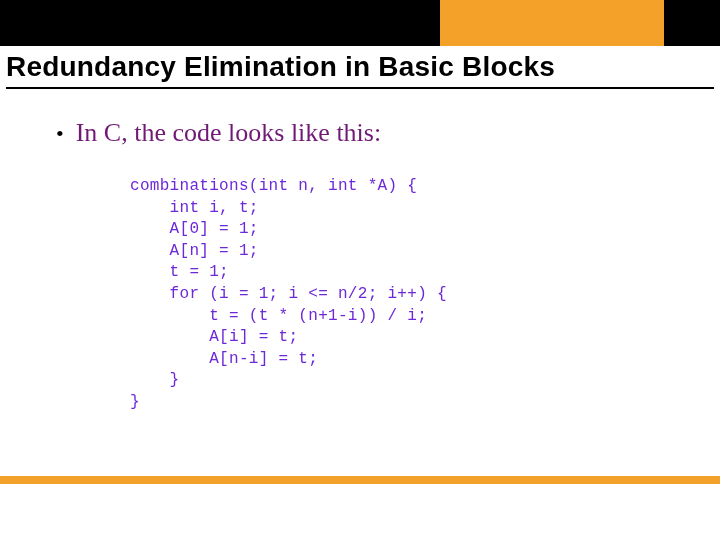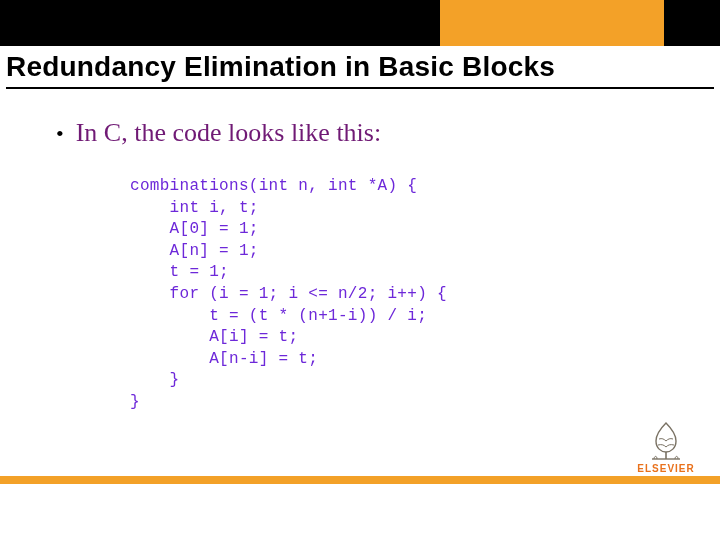--- a/index.html
+++ b/index.html
@@ -125,26 +125,14 @@
     t = 1;
     for (i = 1; i &lt;= n/2; i++) {
         t = (t * (n+1-i)) / i;
         A[i] = t;
         A[n-i] = t;
     }
 }</pre>
 
   <div class="bottom-bar"></div>
 
-  <div class="logo">
-    <svg width="46" height="42" viewBox="0 0 46 42">
-      <rect x="0" y="0" width="46" height="42" fill="none"></rect>
-      <path d="M23 4 C17 10 13 15 13 22 C13 29 18 33 23 33 C28 33 33 29 33 22 C33 15 29 10 23 4 Z" fill="none" stroke="#7a7264" stroke-width="1.4"></path>
-      <path d="M23 33 L23 40" stroke="#7a7264" stroke-width="1.6"></path>
-      <path d="M16 20 C19 19 21 20 23 22 M30 20 C27 19 25 20 23 22" fill="none" stroke="#7a7264" stroke-width="1"></path>
-      <path d="M15 26 C19 25 21 26 23 28 M31 26 C27 25 25 26 23 28" fill="none" stroke="#7a7264" stroke-width="1"></path>
-      <path d="M9 40 L37 40" stroke="#7a7264" stroke-width="1.4"></path>
-      <path d="M11 40 C11 37 14 36 14 40 M32 40 C32 37 35 36 35 40" fill="none" stroke="#7a7264" stroke-width="1"></path>
-    </svg>
-    <div class="logo-text">ELSEVIER</div>
-  </div>
 
 </div>
 
 </body></html>

